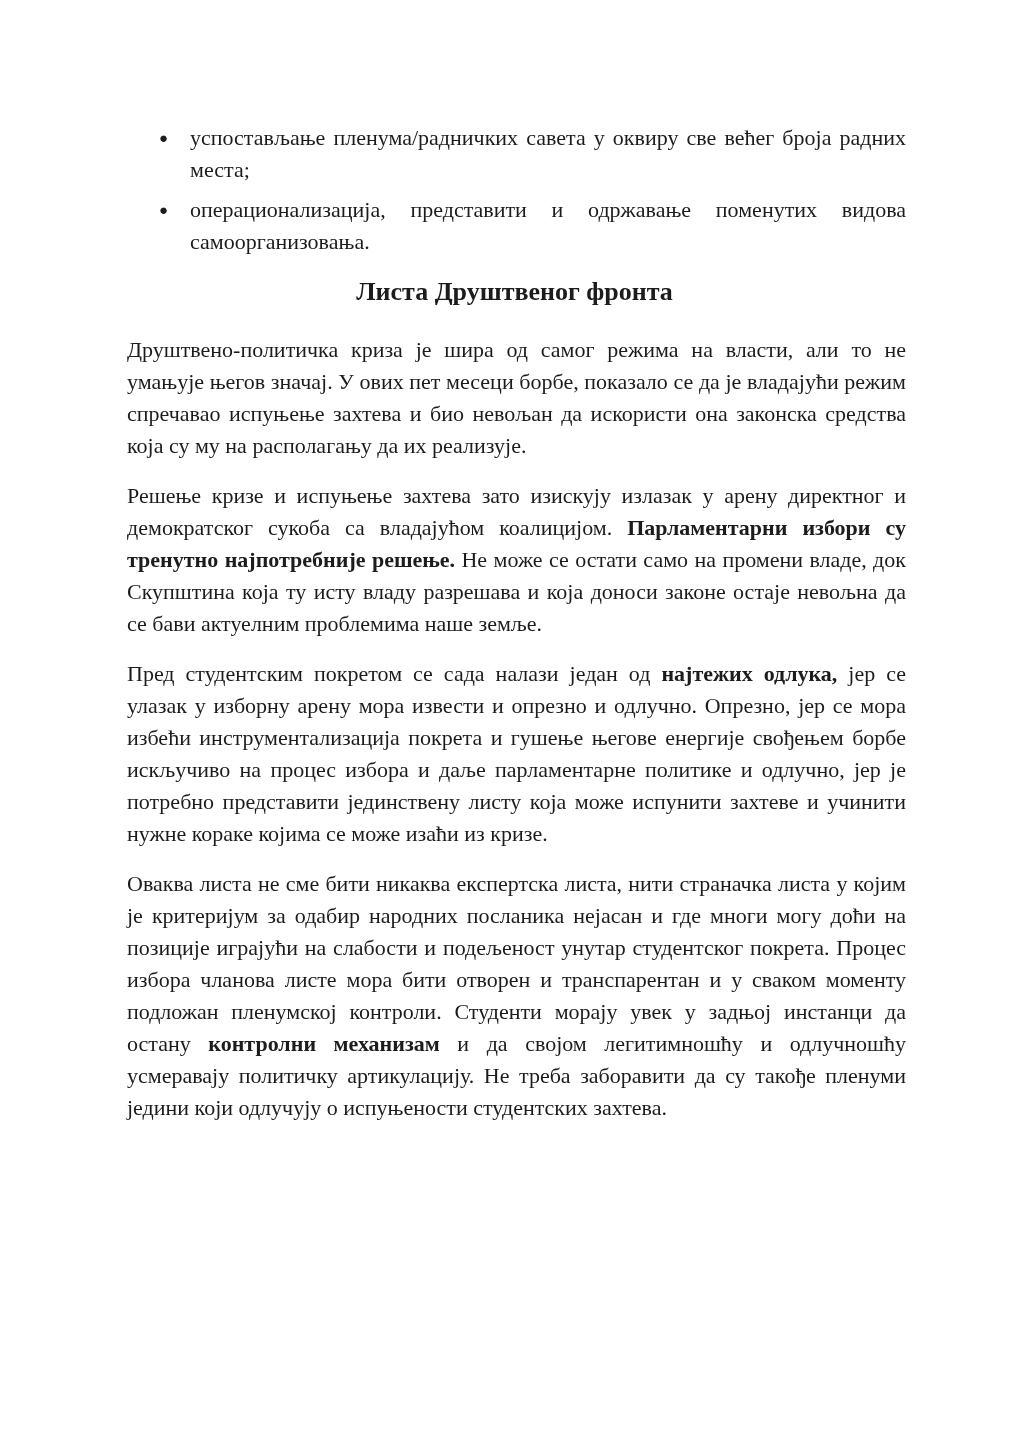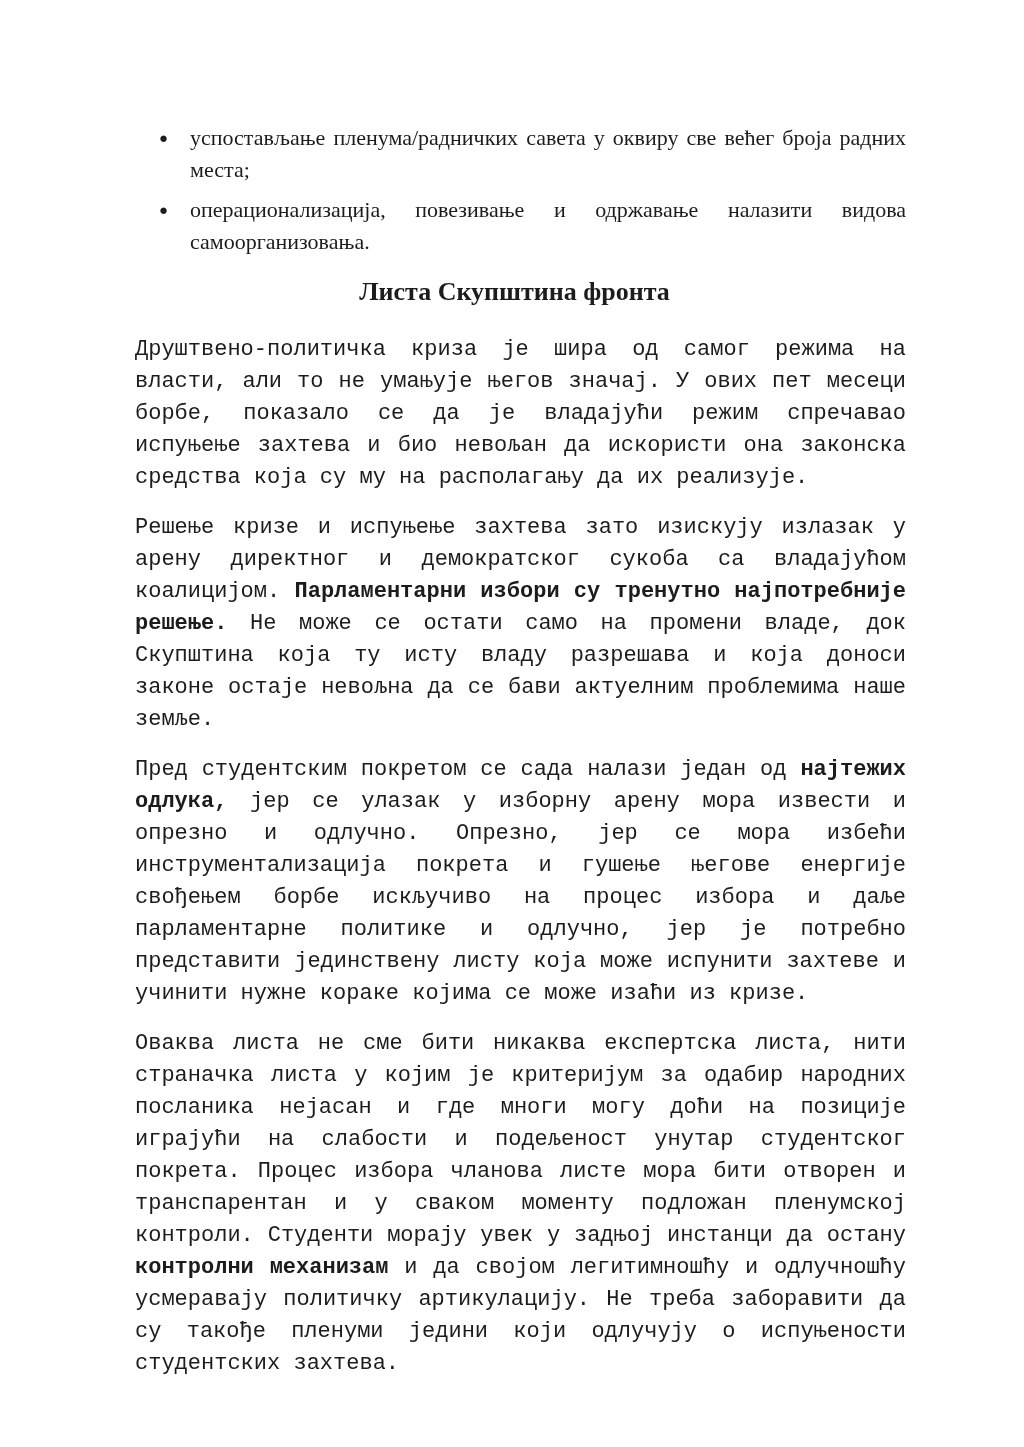--- a/index.html
+++ b/index.html
@@ -41,44 +41,43 @@
     line-height: 32px;
   }
   h1.doc-heading {
     font-size: 26px;
     line-height: 36px;
     font-weight: bold;
     text-align: center;
     margin: 16px 0 24px 0;
   }
   .doc-paragraph {
-    margin: 0 0 18px 12px;
+    margin: 0 0 18px 4px;
     text-align: justify;
-    font-family: Liberation Mono, monospace;
   }
   .bold {
     font-weight: bold;
   }
 </style>
 </head>
 <body>
 
 <div class="page">
 
   <ul class="bullet-list">
     <li class="bullet-item">
       <span class="bullet-marker">●</span>
       <span>успостављање пленума/радничких савета у оквиру све већег броја радних места;</span>
     </li>
     <li class="bullet-item">
       <span class="bullet-marker">●</span>
-      <span>операционализација, повезивање и одржавање налазити видова самоорганизовања.</span>
+      <span>операционализација, представити и одржавање поменутих видова самоорганизовања.</span>
     </li>
   </ul>
 
-  <h1 class="doc-heading">Листа Скупштина фронта</h1>
+  <h1 class="doc-heading">Листа Друштвеног фронта</h1>
 
   <p class="doc-paragraph"><span>Друштвено-политичка криза је шира од самог режима на власти, али то не умањује његов значај. У ових пет месеци борбе, показало се да је владајући режим спречавао испуњење захтева и био невољан да искористи она законска средства која су му на располагању да их реализује.</span></p>
   <p class="doc-paragraph"><span>Решење кризе и испуњење захтева зато изискују излазак у арену директног и демократског сукоба са владајућом коалицијом. </span><span class="bold">Парламентарни избори су тренутно најпотребније решење.</span><span> Не може се остати само на промени владе, док Скупштина која ту исту владу разрешава и која доноси законе остаје невољна да се бави актуелним проблемима наше земље.</span></p>
   <p class="doc-paragraph"><span>Пред студентским покретом се сада налази један од </span><span class="bold">најтежих одлука,</span><span> јер се улазак у изборну арену мора извести и опрезно и одлучно. Опрезно, јер се мора избећи инструментализација покрета и гушење његове енергије свођењем борбе искључиво на процес избора и даље парламентарне политике и одлучно, јер је потребно представити јединствену листу која може испунити захтеве и учинити нужне кораке којима се може изаћи из кризе.</span></p>
   <p class="doc-paragraph"><span>Оваква листа не сме бити никаква експертска листа, нити страначка листа у којим је критеријум за одабир народних посланика нејасан и где многи могу доћи на позиције играјући на слабости и подељеност унутар студентског покрета. Процес избора чланова листе мора бити отворен и транспарентан и у сваком моменту подложан пленумској контроли. Студенти морају увек у задњој инстанци да остану </span><span class="bold">контролни механизам</span><span> и да својом легитимношћу и одлучношћу усмеравају политичку артикулацију. Не треба заборавити да су такође пленуми једини који одлучују о испуњености студентских захтева.</span></p>
 
 </div>
 
 </body></html>

